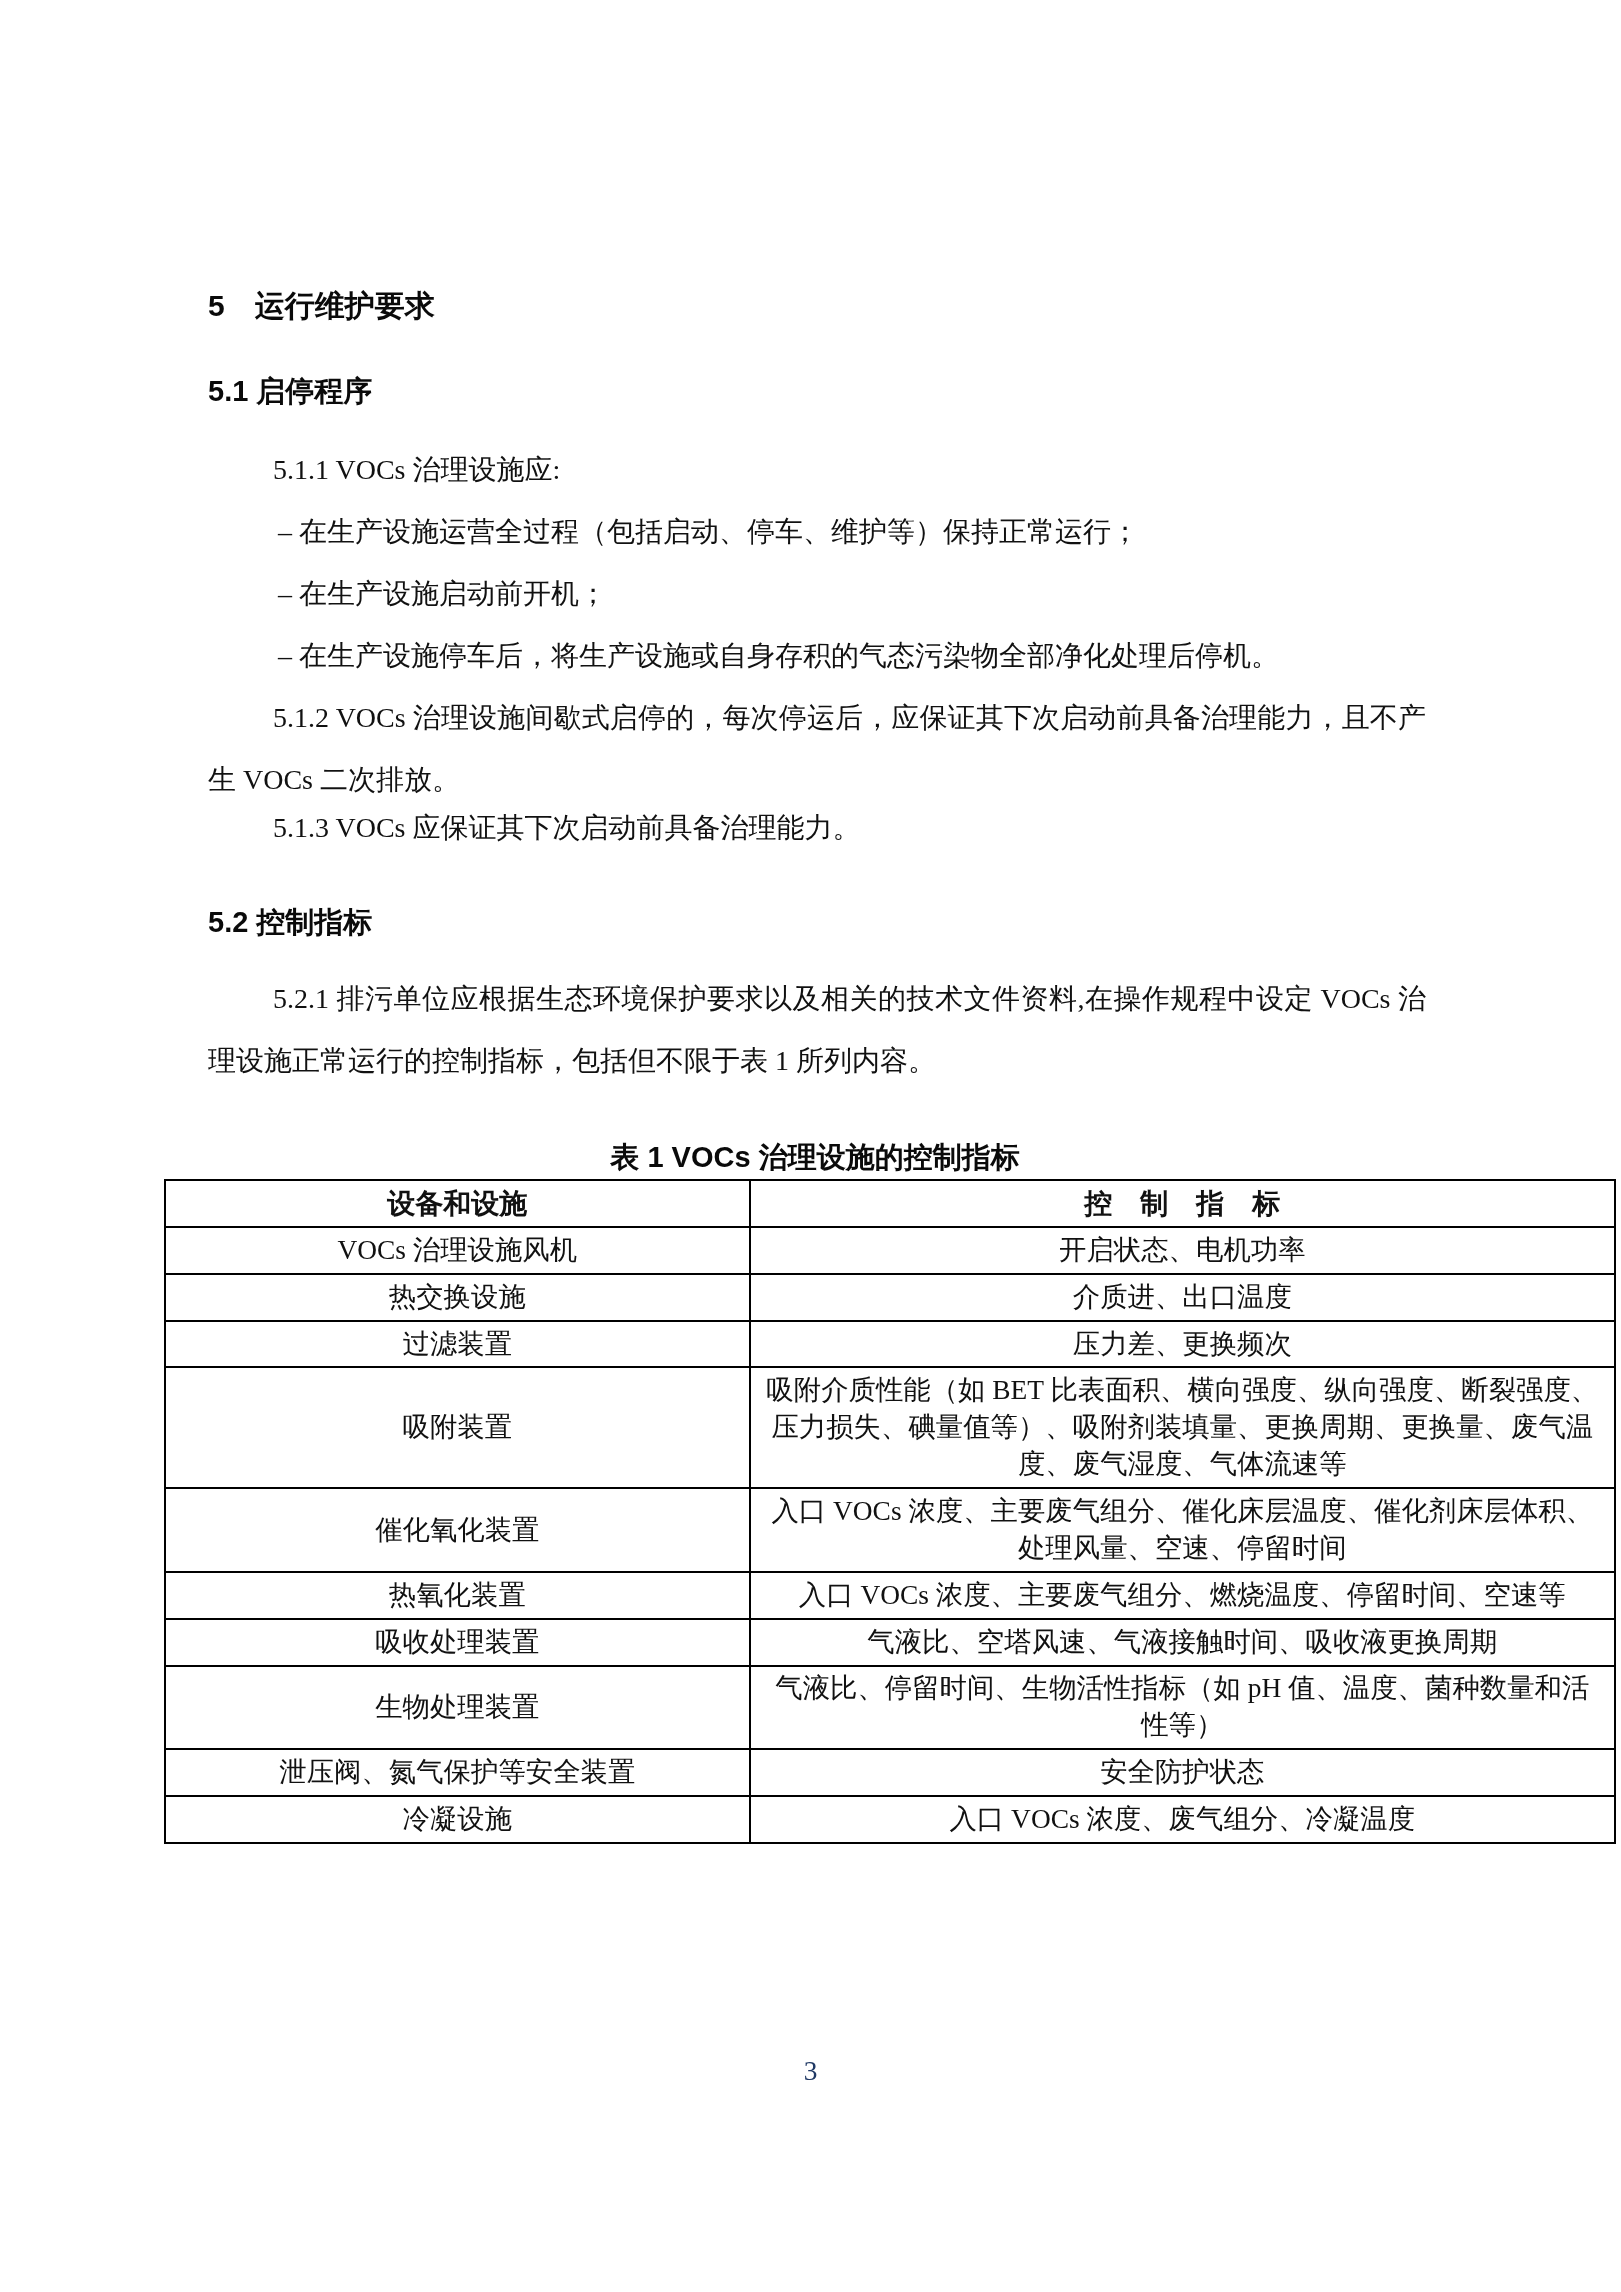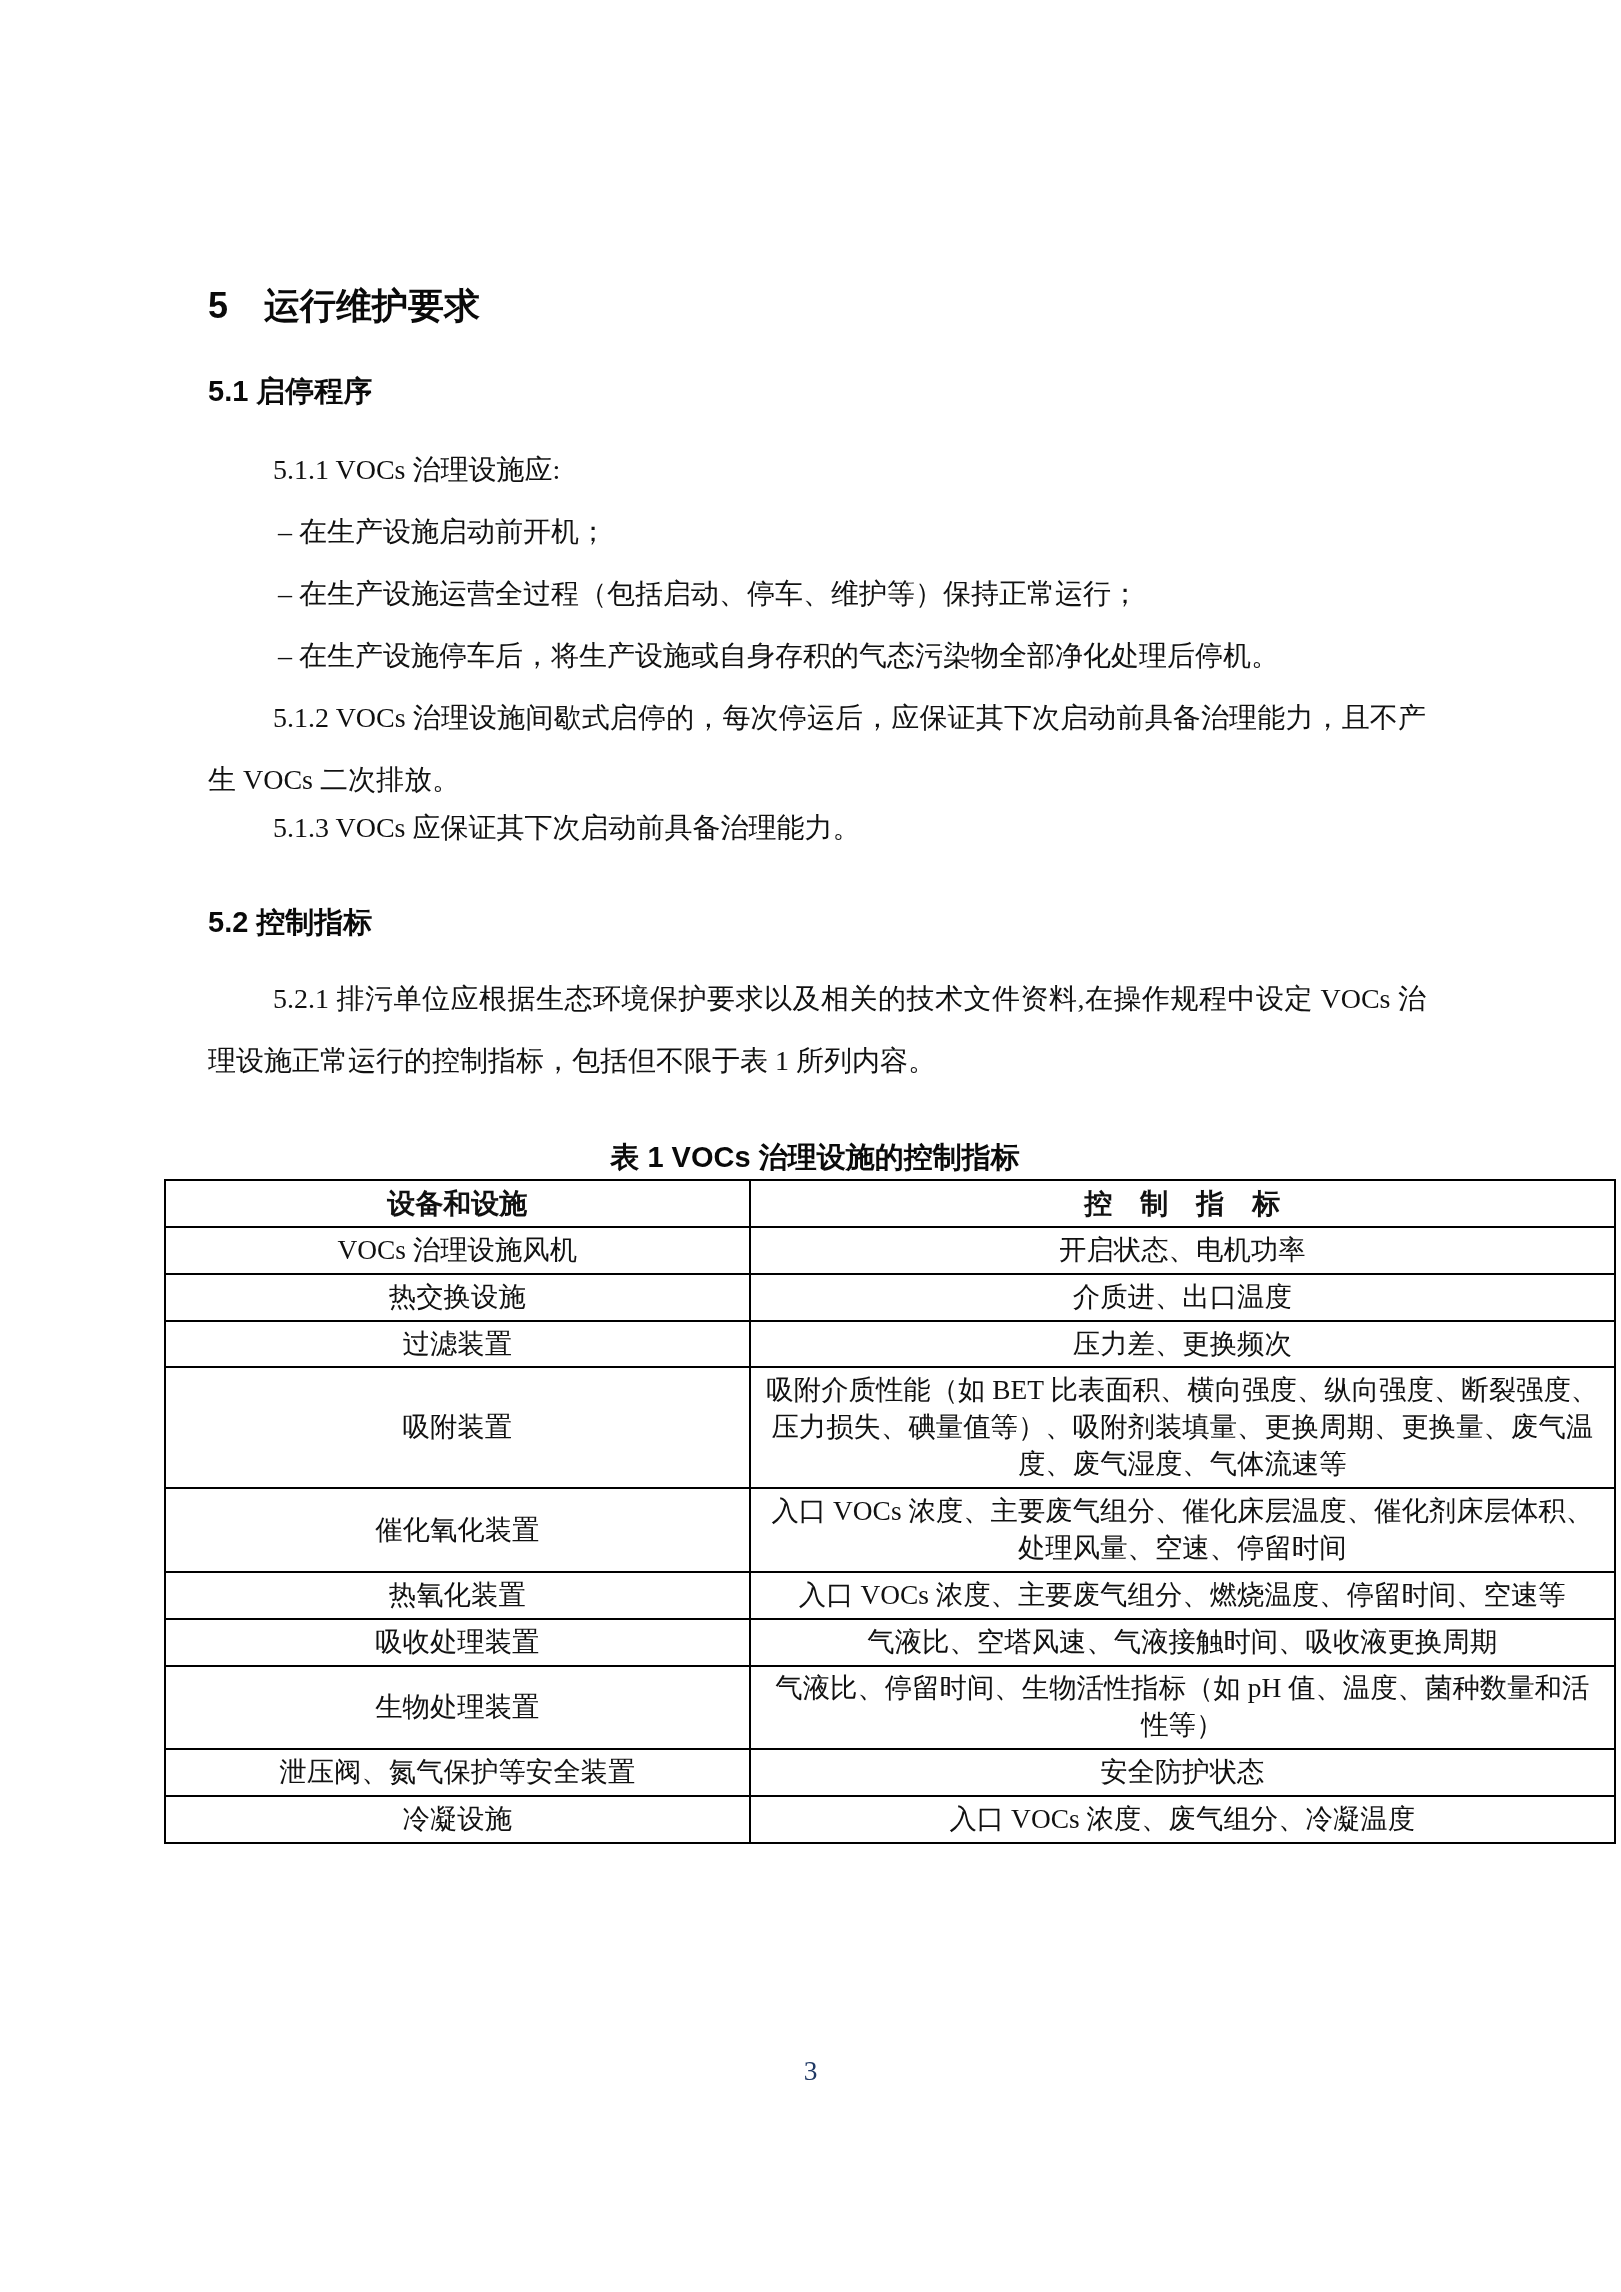--- a/index.html
+++ b/index.html
@@ -19,21 +19,21 @@
   .content {
     margin-left: 208px;
     width: 1218px;
   }
   .h-sans {
     font-family: "Liberation Sans", sans-serif;
     font-weight: 600;
     color: #0a0a0a;
   }
   h1.sec {
-    font-size: 36px;
+    font-size: 30px;
     line-height: 33px;
     margin: 289px 0 0 0;
   }
   h2.sec {
     font-size: 29px;
     line-height: 33px;
     margin: 53px 0 0 0;
   }
   h2.sec-2 {
     margin-top: 47px;
@@ -109,22 +109,22 @@
 
 <div class="page">
   <div class="content">
 
     <h1 class="sec h-sans">5　运行维护要求</h1>
 
     <h2 class="sec h-sans">5.1 启停程序</h2>
 
     <p class="para first indent">5.1.1 VOCs 治理设施应:</p>
 
+    <p class="para dash">– 在生产设施运营全过程（包括启动、停车、维护等）保持正常运行；</p>
     <p class="para dash">– 在生产设施启动前开机；</p>
-    <p class="para dash">– 在生产设施运营全过程（包括启动、停车、维护等）保持正常运行；</p>
     <p class="para dash">– 在生产设施停车后，将生产设施或自身存积的气态污染物全部净化处理后停机。</p>
 
     <p class="para indent">5.1.2 VOCs 治理设施间歇式启停的，每次停运后，应保证其下次启动前具备治理能力，且不产生 VOCs 二次排放。</p>
 
     <p class="para indent pull-up">5.1.3 VOCs 应保证其下次启动前具备治理能力。</p>
 
     <h2 class="sec sec-2 h-sans">5.2 控制指标</h2>
 
     <p class="para indent p521">5.2.1 排污单位应根据生态环境保护要求以及相关的技术文件资料,在操作规程中设定 VOCs 治理设施正常运行的控制指标，包括但不限于表 1 所列内容。</p>
 

